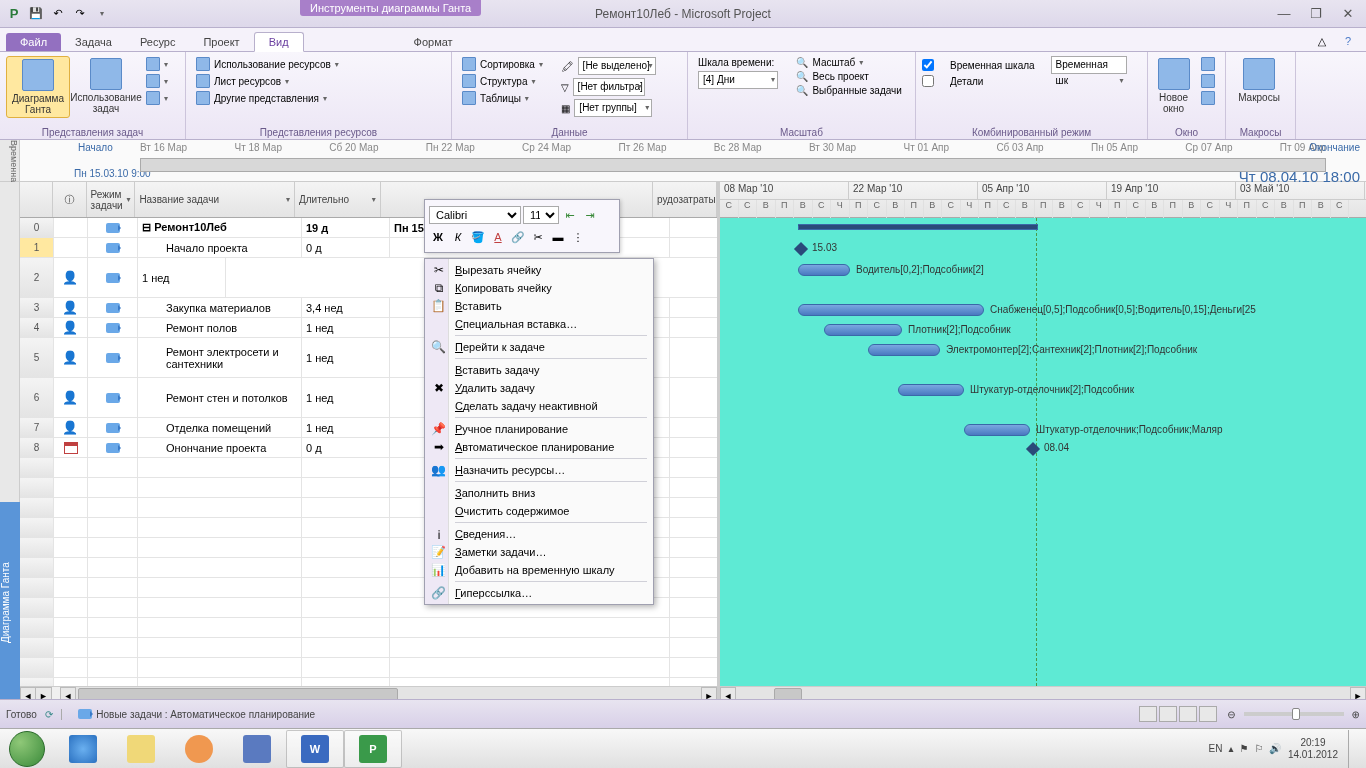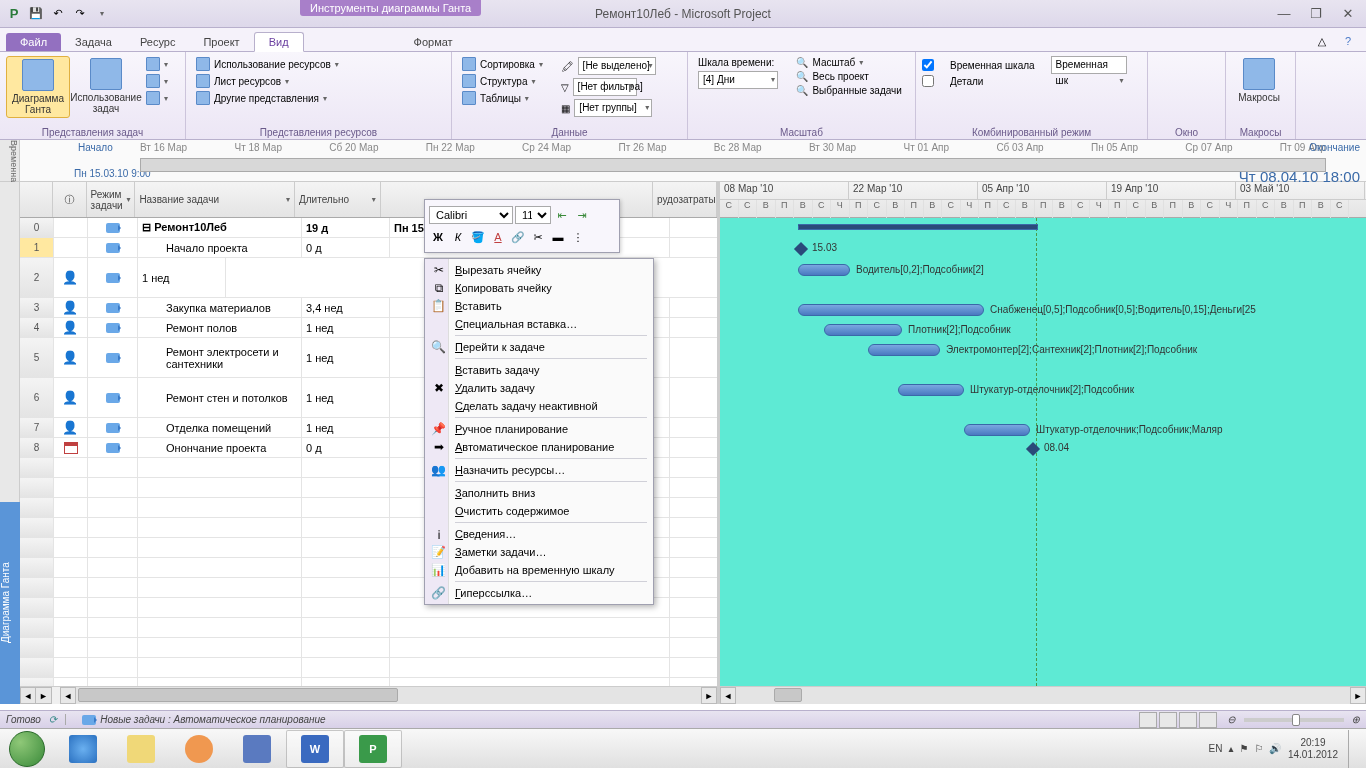--- a/index.html
+++ b/index.html
@@ -110,21 +110,21 @@
 .mini-toolbar { position: absolute; top: 199px; left: 424px; width: 196px; height: 54px; background: #f8f6fc; border: 1px solid #a0a0b0; box-shadow: 1px 1px 4px rgba(0,0,0,.2); z-index: 100; padding: 4px; }
 .mt-row { display: flex; align-items: center; gap: 2px; height: 22px; }
 .mt-combo { border: 1px solid #aaa; background: #fff; font-size: 11px; padding: 1px 2px; }
 .mt-btn { width: 18px; height: 18px; display: flex; align-items: center; justify-content: center; font-size: 11px; cursor: pointer; }
 .cm-item { display: flex; align-items: center; padding: 3px 6px 3px 28px; position: relative; font-size: 11px; cursor: pointer; }
 .cm-ico { position: absolute; left: 4px; width: 16px; height: 16px; display: flex; align-items: center; justify-content: center; font-size: 12px; }
 .cm-sep { height: 1px; background: #d0d0d8; margin: 2px 4px 2px 28px; }
 .cm-iconcol { position: absolute; left: 0; top: 0; bottom: 0; width: 24px; background: #eee8f5; border-right: 1px solid #ddd; z-index: -1; }
 
 
-.statusbar { position: absolute; bottom: 40px; left: 0; right: 0; height: 18px; background: linear-gradient(#e8e4f0, #d8d0e8); border-top: 1px solid #b8b0cc; display: flex; align-items: center; font-size: 10px; color: #444; padding: 0 6px; font-style: italic; }
+.statusbar { position: absolute; bottom: 40px; left: 0; right: 0; height: 29px; background: linear-gradient(#e8e4f0, #d8d0e8); border-top: 1px solid #b8b0cc; display: flex; align-items: center; font-size: 10px; color: #444; padding: 0 6px; }
 .status-left { display: flex; align-items: center; gap: 8px; }
 .status-right { margin-left: auto; display: flex; align-items: center; gap: 2px; }
 .view-btn { width: 18px; height: 16px; border: 1px solid #aaa; background: #e8e8e8; }
 .zoom-slider { width: 100px; height: 4px; background: #ccc; position: relative; margin: 0 6px; }
 .zoom-thumb { position: absolute; left: 48px; top: -4px; width: 8px; height: 12px; background: #fff; border: 1px solid #888; border-radius: 2px; }
 
 
 .taskbar { position: absolute; bottom: 0; left: 0; right: 0; height: 40px; background: linear-gradient(#f8f8f8, #e0e0e0); border-top: 1px solid #aaa; display: flex; align-items: center; }
 .start-orb { width: 54px; height: 40px; display: flex; align-items: center; justify-content: center; }
 .orb { width: 36px; height: 36px; border-radius: 50%; background: radial-gradient(circle at 30% 30%, #8fc878, #3a8a3a); border: 1px solid #2a6a2a; }
@@ -237,21 +237,21 @@
             <span class="dd">▾</span>
           </div>
         <div class="smallbtn">
             <div class="ico-s"></div>
             <span>Таблицы</span> 
             <span class="dd">▾</span>
           </div>
       </div>
       <div class="smallbtn-col" style="margin-left:6px">
         <div class="smallbtn">🖍 <span class="combo" style="width:78px">[Не выделено]</span></div>
-        <div class="smallbtn">▽ <span class="combo" style="width:64px">[Нет фильтра]</span></div>
+        <div class="smallbtn">▽ <span class="combo" style="width:72px">[Нет фильтра]</span></div>
         <div class="smallbtn">▦ <span class="combo" style="width:78px">[Нет группы]</span></div>
       </div>
     </div>
     <div class="rgroup-label">Данные</div>
   </div>
   <div class="rgroup" style="width:228px">
     <div class="rgroup-content">
       <div class="smallbtn-col">
         <div class="smallbtn">
             <span>Шкала времени:</span>
@@ -278,20 +278,38 @@
           </div>
         <div class="chk">
             <input type="checkbox" style="">
             <span>Детали</span>
           </div>
       </div>
     </div>
     <div class="rgroup-label">Комбинированный режим</div>
   </div>
   <div class="rgroup" style="width:78px">
+    <div class="rgroup-content">
+      <div class="bigbtn" style="width:40px">
+          <div class="ico"></div>
+          <div class="lbl">Новое
+окно</div>
+        </div>
+      <div class="smallbtn-col">
+          <div class="smallbtn">
+            <div class="ico-s"></div>
+          </div>
+          <div class="smallbtn">
+            <div class="ico-s"></div>
+          </div>
+          <div class="smallbtn">
+            <div class="ico-s"></div>
+          </div>
+        </div>
+    </div>
     <div class="rgroup-label">Окно</div>
   </div>
   <div class="rgroup" style="width:70px">
     <div class="rgroup-content">
         <div class="bigbtn" style="width:54px">
           <div class="ico"></div>
           <div class="lbl">Макросы</div>
         </div>
       </div>
     <div class="rgroup-label">Макросы</div>
@@ -647,21 +665,21 @@
         <div class="hscroll-track">
           <div class="hscroll-thumb" style="left:38px;width:28px"></div>
         </div>
         <div class="hscroll-btn">►</div>
     </div>
   </div>
 </div>
 
 <div class="mini-toolbar">
   <div class="mt-row">
-    <select class="mt-combo" style="width:84px"><option>Calibri</option></select>
+    <select class="mt-combo" style="width:92px"><option>Calibri</option></select>
     <select class="mt-combo" style="width:36px"><option>11</option></select>
     <div class="mt-btn" style="color:#3a8a3a">⇤</div>
     <div class="mt-btn" style="color:#3a8a3a">⇥</div>
   </div>
   <div class="mt-row">
     <div class="mt-btn">
         <b>Ж</b>
       </div>
     <div class="mt-btn">
         <i>К</i>

